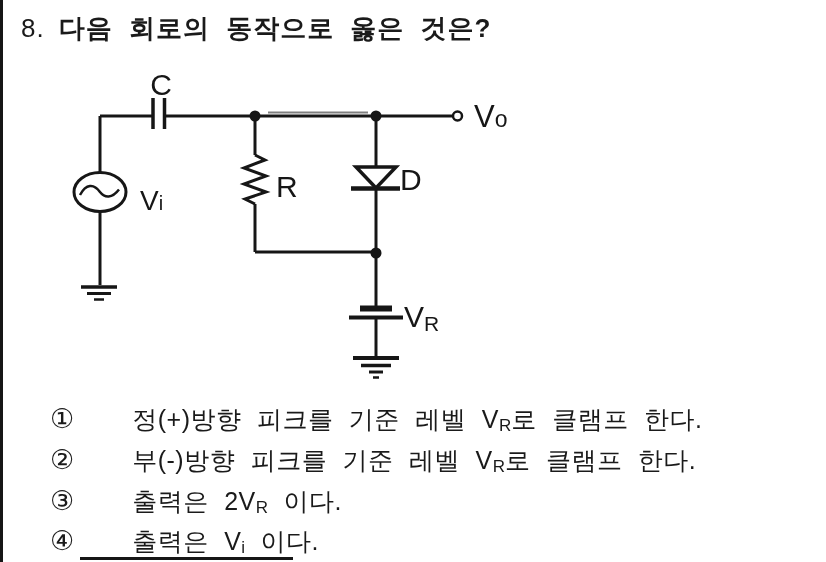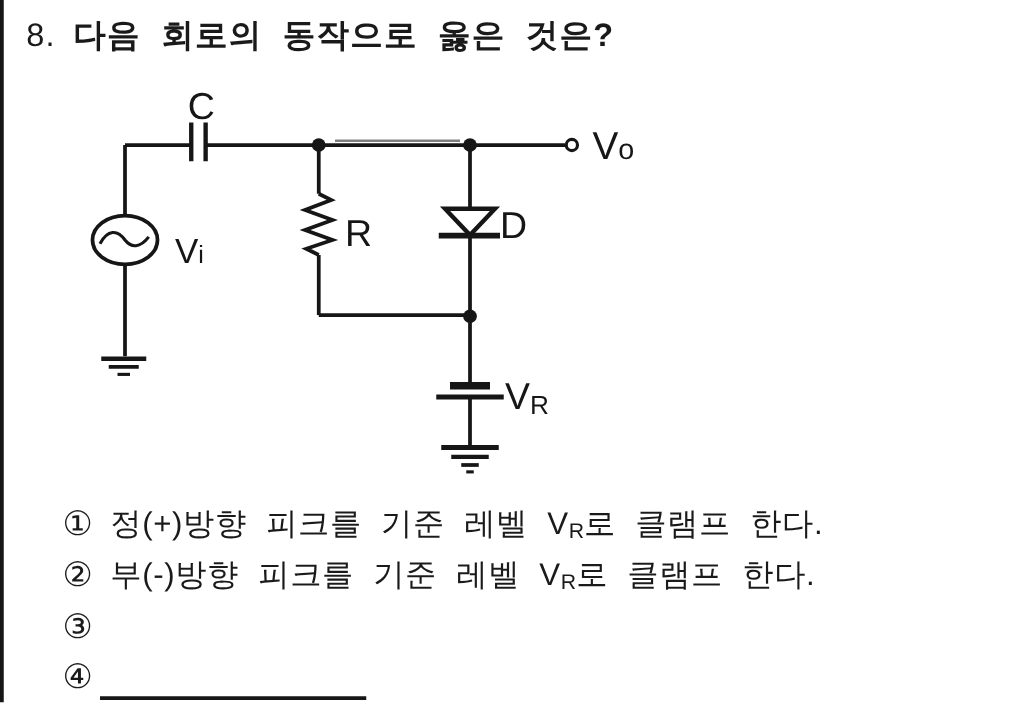--- a/index.html
+++ b/index.html
@@ -26,21 +26,21 @@
   .circuit-svg path,.circuit-svg polyline{stroke:#161616;fill:none;}
   .circuit-svg text{fill:#161616;font-family:"Liberation Sans","DejaVu Sans",sans-serif;}
   .choice{
     position:absolute;left:50px;display:flex;align-items:flex-start;
     white-space:nowrap;
   }
   .choice .cnum{
     font-size:27px;line-height:28px;margin-right:14px;
   }
   .choice .ctext{
-    font-size:25px;line-height:29px;word-spacing:8px;letter-spacing:0.5px;
+    font-size:25px;line-height:29px;word-spacing:8px;letter-spacing:0.5px;margin-left:44px;
   }
   .choice .ctext sub{
     font-size:17px;line-height:0;vertical-align:-0.18em;letter-spacing:0;
   }
   .c1{top:405px;} .c2{top:446px;} .c3{top:487px;} .c4{top:527px;}
 </style>
 </head>
 <body>
 
 <div class="scan-left-border"></div>
@@ -121,16 +121,18 @@
 <div class="choice c1">
   <span class="cnum">①</span>
   <span class="ctext"><span>정(+)방향 피크를 기준 레벨 V</span><sub>R</sub><span>로 클램프 한다.</span></span>
 </div>
 <div class="choice c2">
   <span class="cnum">②</span>
   <span class="ctext"><span>부(-)방향 피크를 기준 레벨 V</span><sub>R</sub><span>로 클램프 한다.</span></span>
 </div>
 <div class="choice c3">
   <span class="cnum">③</span>
+  <span class="ctext"><span>출력은 2V</span><sub>R</sub><span> 이다.</span></span>
 </div>
 <div class="choice c4">
   <span class="cnum">④</span>
+  <span class="ctext"><span>출력은 V</span><sub>i</sub><span> 이다.</span></span>
 </div>
 
 </body></html>

